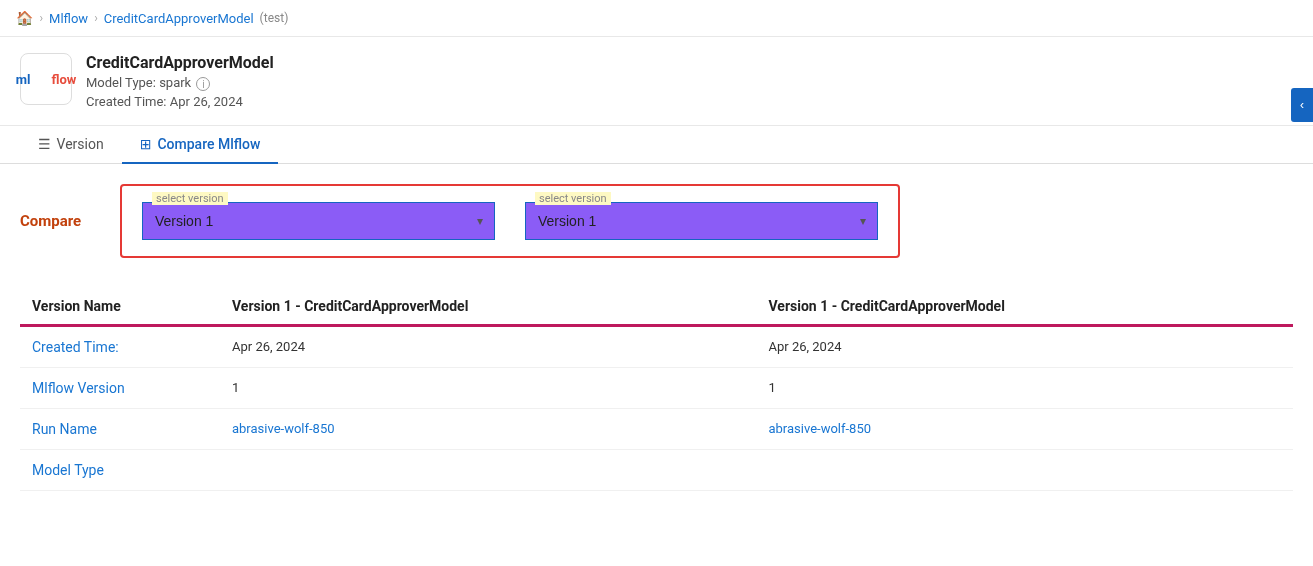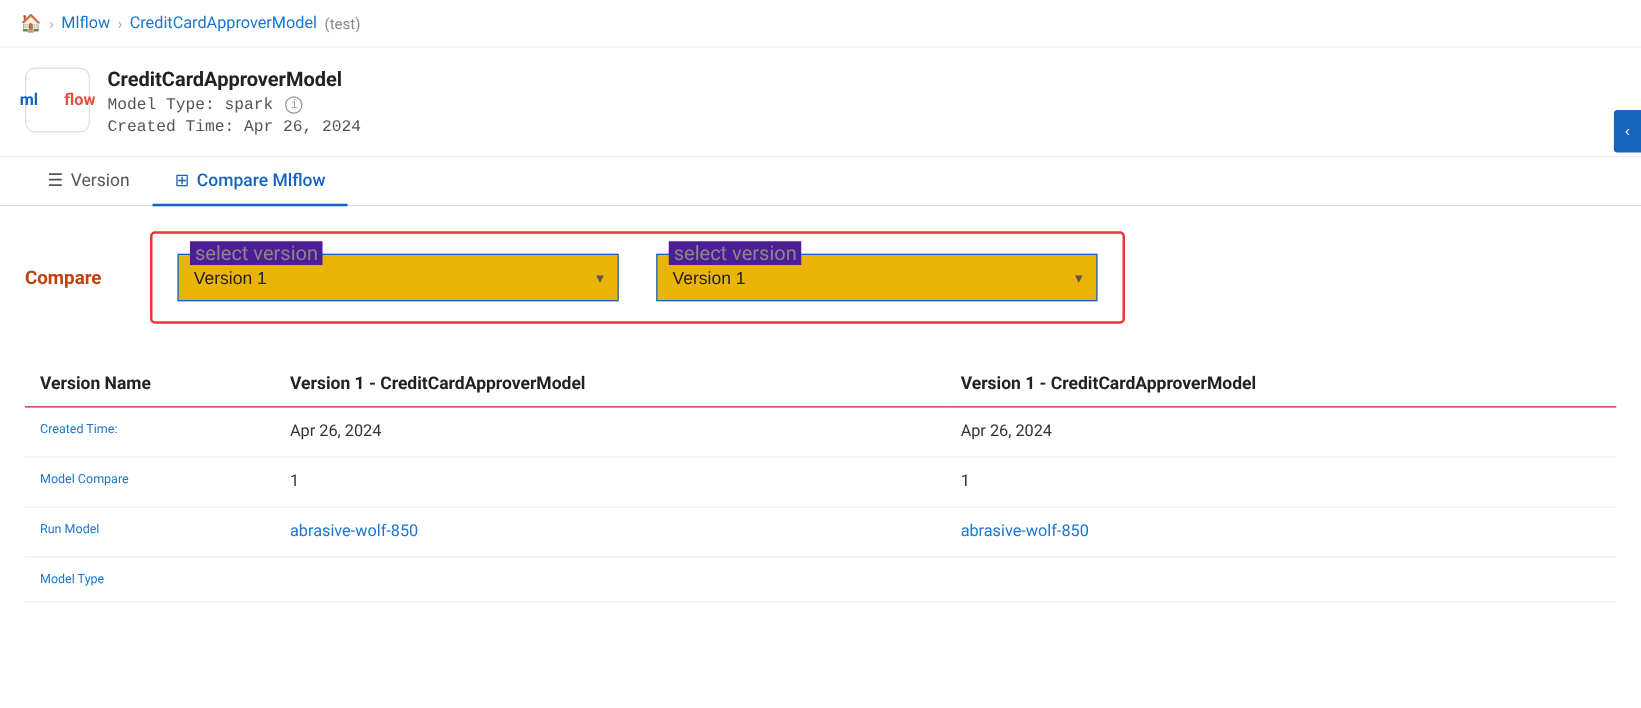--- a/index.html
+++ b/index.html
@@ -81,21 +81,20 @@
     .model-logo span.flow { color: #e74c3c; margin-left: 21px; }
     .model-info h2 {
       font-size: 16px;
       font-weight: 700;
       color: #222;
     }
     .model-info .meta {
       font-size: 13px;
       color: #555;
       margin-top: 3px;
-      font-family: Liberation Mono, monospace;
     }
     .model-info .meta .info-icon {
       display: inline-block;
       width: 14px;
       height: 14px;
       border-radius: 50%;
       border: 1px solid #999;
       font-size: 10px;
       text-align: center;
       line-height: 13px;
@@ -163,35 +162,35 @@
     }
 
     .select-wrapper {
       position: relative;
       flex: 1;
     }
     .select-label {
       position: absolute;
       top: -10px;
       left: 10px;
-      background: #4c1d95;
+      background: #fef9c3;
       padding: 0 4px;
-      font-size: 16px;
+      font-size: 11px;
       color: #888;
     }
     .version-select {
       width: 100%;
       padding: 10px 36px 10px 12px;
       border: 1px solid #1565c0;
       border-radius: 0;
       font-size: 14px;
       color: #222;
       appearance: none;
       -webkit-appearance: none;
-      background: #eab308;
+      background: #8b5cf6;
       cursor: pointer;
       outline: none;
     }
     .select-arrow {
       position: absolute;
       right: 12px;
       top: 50%;
       transform: translateY(-50%);
       color: #555;
       pointer-events: none;
@@ -202,35 +201,35 @@
     .compare-table {
       width: 100%;
       border-collapse: collapse;
     }
     .compare-table th {
       text-align: left;
       padding: 10px 12px;
       font-size: 14px;
       font-weight: 700;
       color: #222;
-      border-bottom: 1px solid #be185d;
+      border-bottom: 3px solid #be185d;
     }
     .compare-table th:first-child {
       width: 200px;
     }
     .compare-table td {
       padding: 12px 12px;
       font-size: 13px;
       color: #333;
       border-bottom: 1px solid #f0f0f0;
       vertical-align: top;
     }
     .compare-table td:first-child {
       color: #1976d2;
-      font-size: 10px;
+      font-size: 14px;
       margin-top: 15px;
     }
     .compare-table tr td:first-child {
       color: #1976d2;
     }
     .compare-table td.run-id {
       color: #1976d2;
       font-size: 12px;
       word-break: break-all;
     }
@@ -313,26 +312,26 @@
         <th>Version 1 - CreditCardApproverModel</th>
       </tr>
     </thead>
     <tbody>
       <tr>
         <td>Created Time:</td>
         <td class="date">Apr 26, 2024</td>
         <td class="date">Apr 26, 2024</td>
       </tr>
       <tr>
-        <td>Model Compare</td>
+        <td>Mlflow Version</td>
         <td class="version-num">1</td>
         <td class="version-num">1</td>
       </tr>
       <tr>
-        <td>Run Model</td>
+        <td>Run Name</td>
         <td class="run-name">abrasive-wolf-850</td>
         <td class="run-name">abrasive-wolf-850</td>
       </tr>
       <tr>
         <td>Model Type</td>
         <td></td>
         <td></td>
       </tr>
     </tbody>
   </table>

